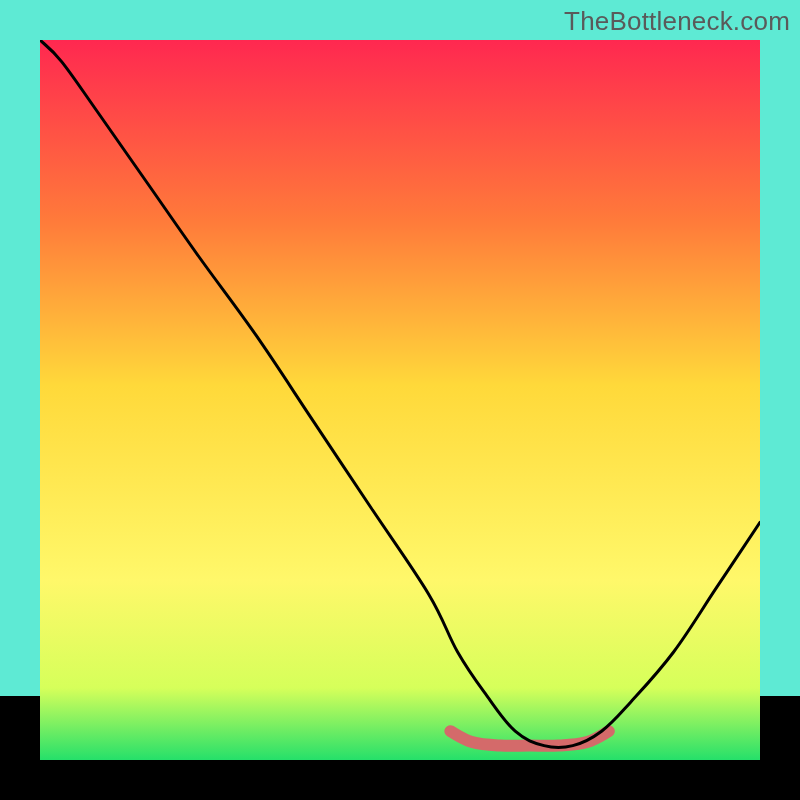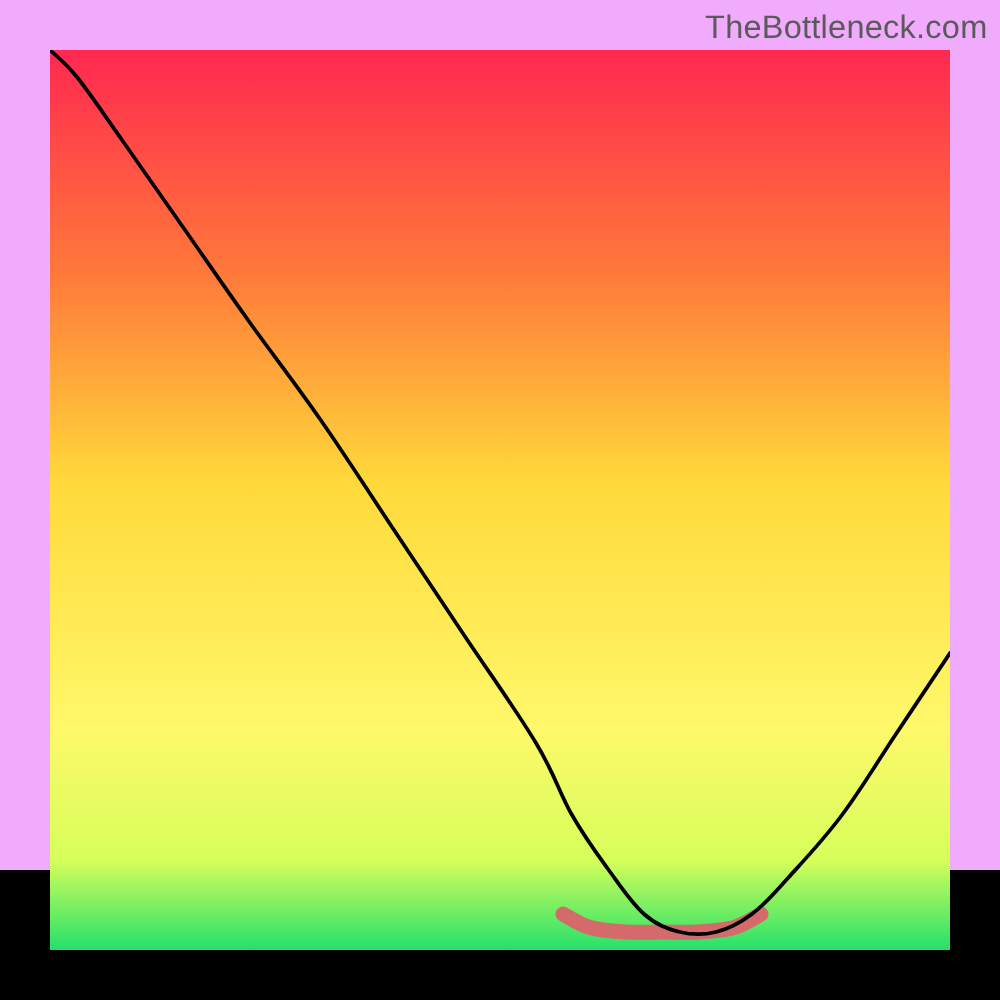--- a/index.html
+++ b/index.html
@@ -8,21 +8,21 @@
     width: 800px;
     height: 800px;
     background: #000;
     overflow: hidden;
     font-family: Arial, Helvetica, sans-serif;
   }
   .frame {
     position: relative;
     width: 800px;
     height: 696px;
-    background: #f0abfc;
+    background: #5eead4;
   }
   .watermark {
     position: absolute;
     top: 6px;
     right: 10px;
     color: #5a5a5a;
     font-size: 26px;
     font-weight: 500;
     letter-spacing: 0.2px;
     z-index: 5;

